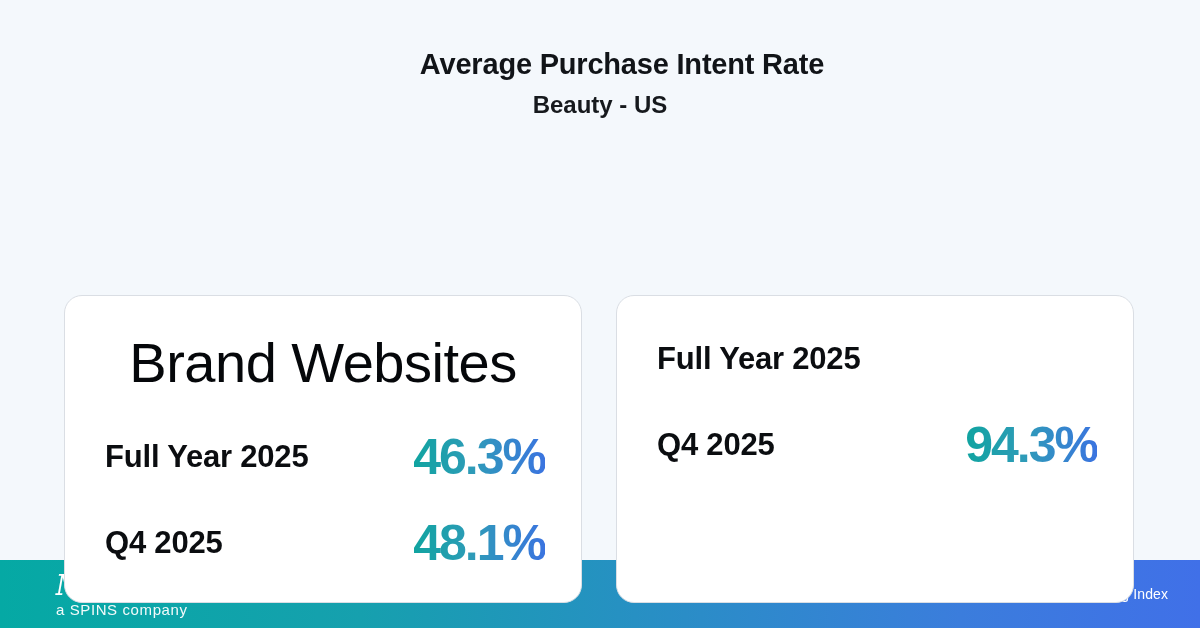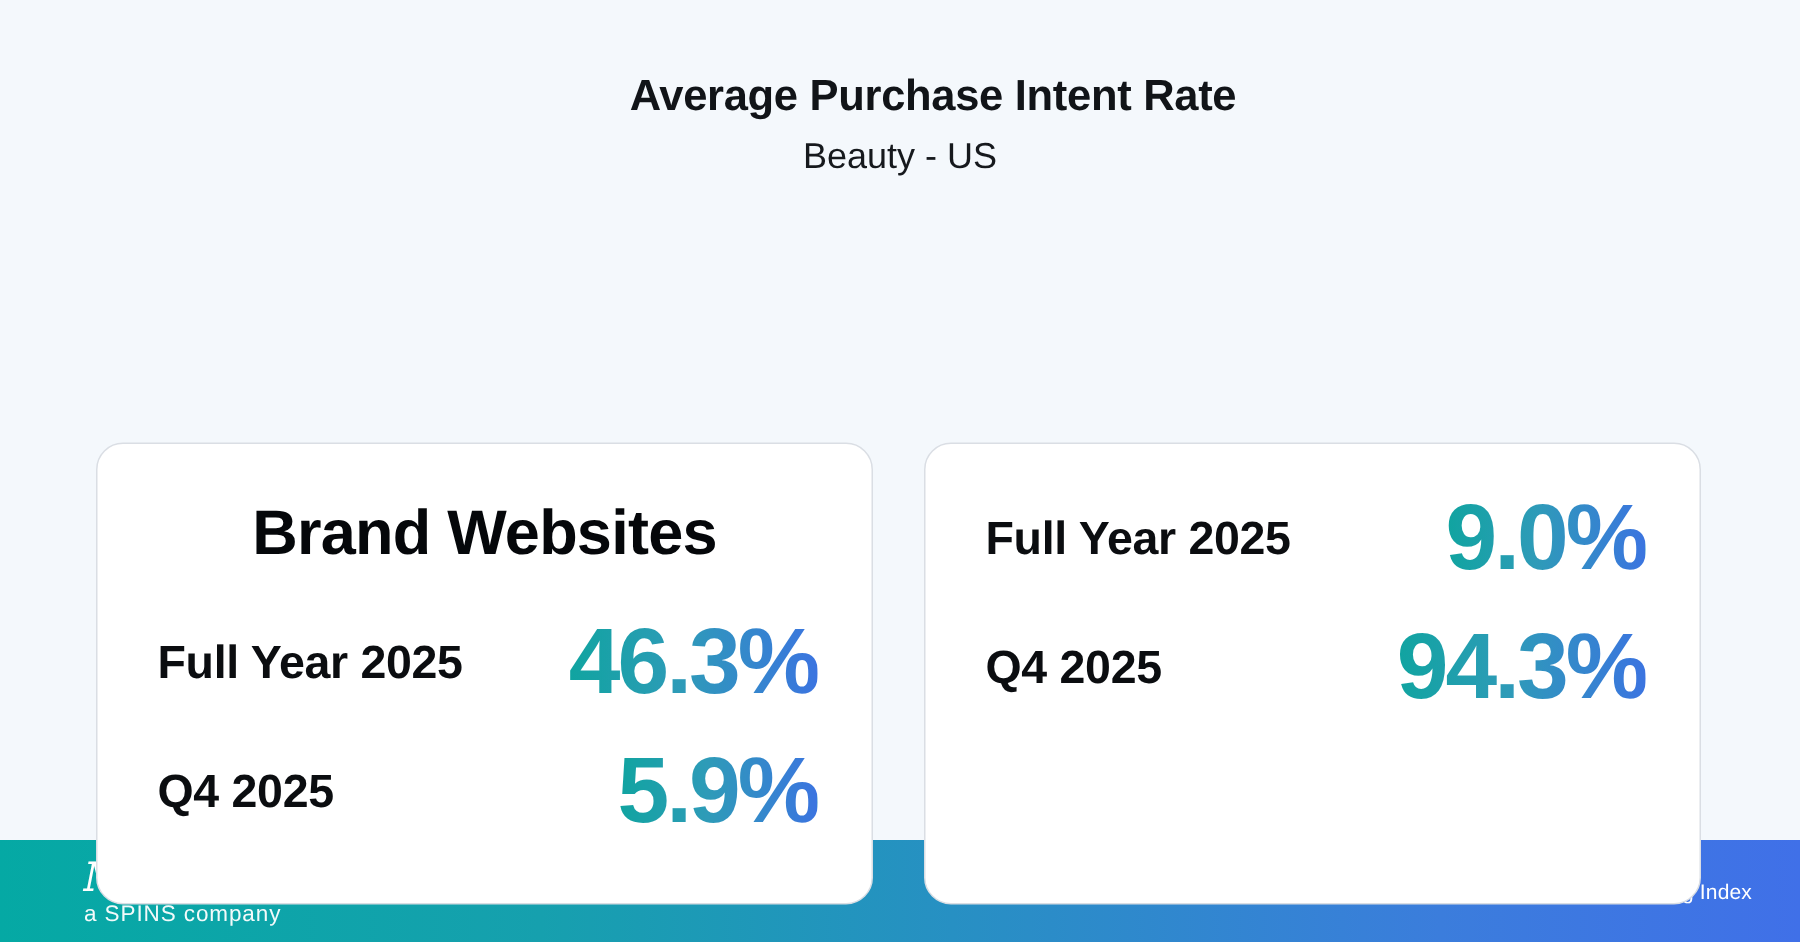--- a/index.html
+++ b/index.html
@@ -33,21 +33,21 @@
     font-size: 29px;
     font-weight: bold;
     color: #111418;
     letter-spacing: -0.2px;
     line-height: 1.15;
     margin: 0;
     padding-left: 44px;
   }
   .chart-subtitle {
     font-size: 24px;
-    font-weight: normal;
+    font-weight: bold;
     color: #16191d;
     line-height: 1.5;
     margin: 6px 0 0 0;
   }
 
   
   .cards-area {
     flex: 1 1 auto;
     position: relative;
   }
@@ -59,22 +59,22 @@
     background: #ffffff;
     border: 1px solid #dadee4;
     border-radius: 18px;
     box-sizing: border-box;
   }
   .card-left  { left: 64px; }
   .card-right { left: 616px; }
 
   .card-heading {
     text-align: center;
-    font-size: 42px;
-    font-weight: bold;
+    font-size: 56px;
+    font-weight: normal;
     color: #05070a;
     letter-spacing: -0.5px;
     margin: 0;
     padding-top: 36px;
     line-height: 1.1;
   }
 
   .rows {
     margin-top: 20px;
     padding: 0 36px 0 40px;
@@ -86,21 +86,21 @@
     height: 86px;
   }
   .row-label {
     font-size: 31px;
     font-weight: bold;
     color: #0b0d10;
     letter-spacing: -0.2px;
     white-space: nowrap;
   }
   .row-value {
-    font-size: 62px;
+    font-size: 50px;
     font-weight: bold;
     letter-spacing: -2px;
     line-height: 1;
     white-space: nowrap;
     background: linear-gradient(90deg, #10a4a0 0%, #2e9bb8 45%, #3b74e0 100%);
     -webkit-background-clip: text;
     background-clip: text;
     color: transparent;
     -webkit-text-fill-color: transparent;
   }
@@ -158,30 +158,29 @@
 
     <div class="card card-left">
       <div class="card-heading">Brand Websites</div>
       <div class="rows">
         <div class="row">
           <span class="row-label">Full Year 2025</span>
           <span class="row-value">46.3%</span>
         </div>
         <div class="row">
           <span class="row-label">Q4 2025</span>
-          <span class="row-value">5.9%</span>
+          <span class="row-value">48.1%</span>
         </div>
       </div>
     </div>
 
     <div class="card card-right">
       <div class="rows">
         <div class="row">
           <span class="row-label">Full Year 2025</span>
-          <span class="row-value">9.0%</span>
         </div>
         <div class="row">
           <span class="row-label">Q4 2025</span>
           <span class="row-value">94.3%</span>
         </div>
       </div>
     </div>
 
   </div>
 

